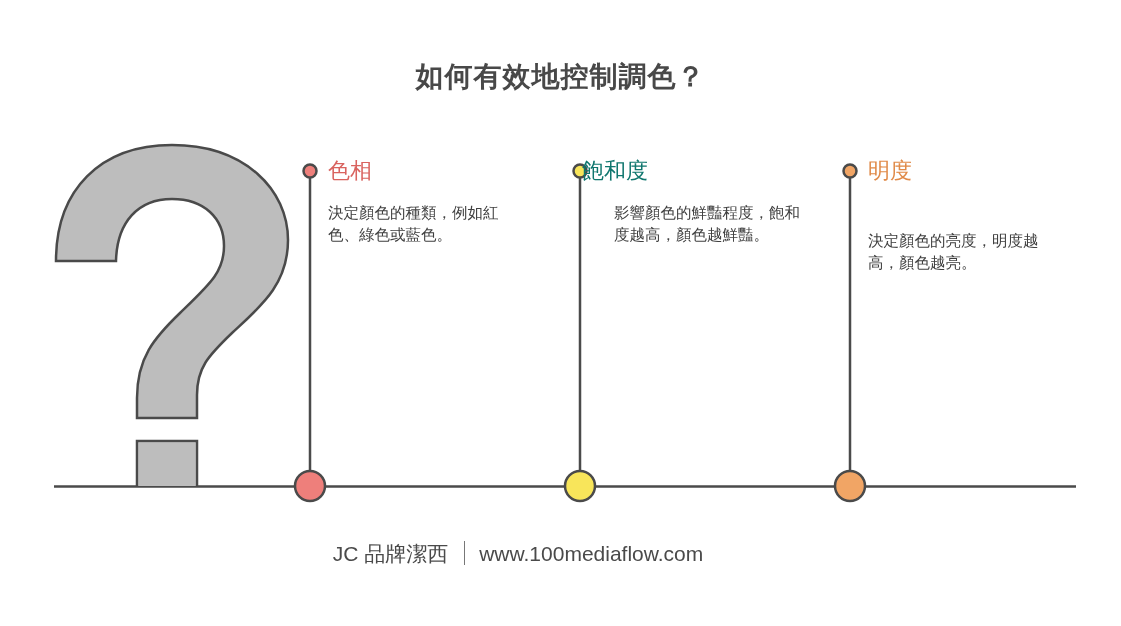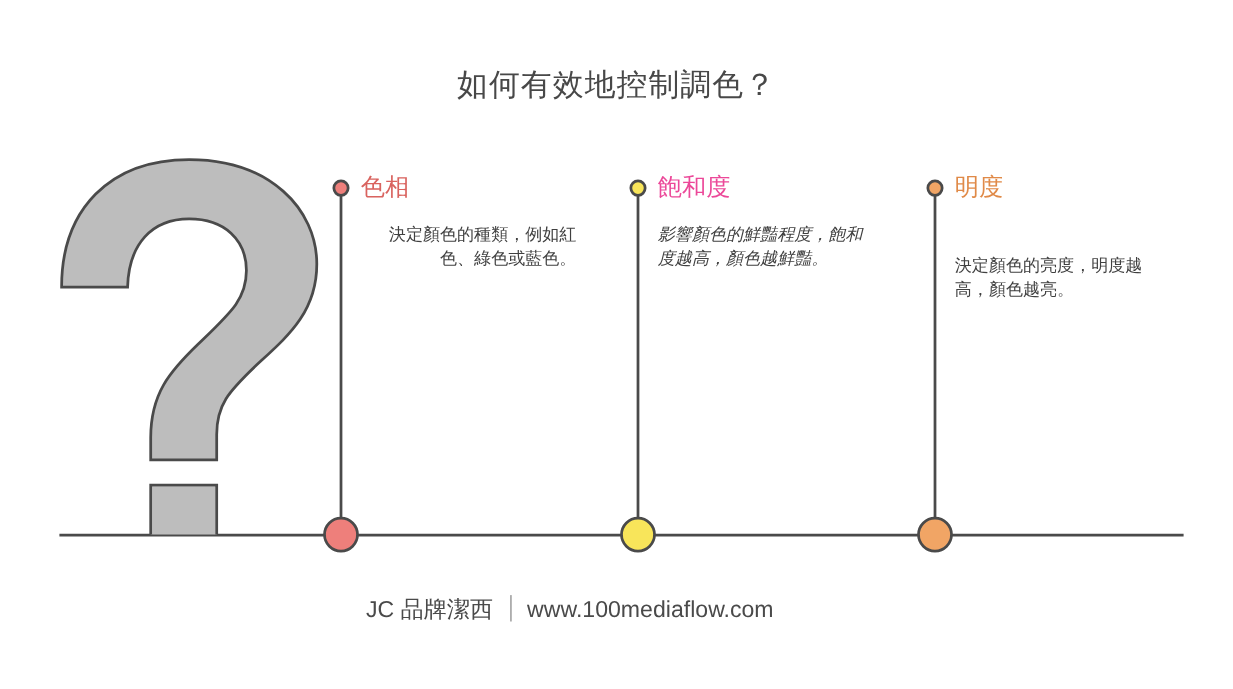--- a/index.html
+++ b/index.html
@@ -15,21 +15,21 @@
       font-family: "DejaVu Sans", "Liberation Sans", sans-serif;
       color: #3d3d3d;
     }
     .title {
       position: absolute;
       left: 0;
       width: 1121px;
       top: 58px;
       text-align: center;
       font-size: 28px;
-      font-weight: normal;
+      font-weight: bold;
       color: #484848;
       letter-spacing: 1px;
     }
     svg.graphic {
       position: absolute;
       left: 0;
       top: 0;
     }
     .item-title {
       position: absolute;
@@ -104,23 +104,23 @@
   </g>
 
   <g>
     <line x1="850" y1="178" x2="850" y2="472" stroke="#4a4a4a" stroke-width="2.5"></line>
     <circle cx="850" cy="171" r="6.5" fill="#f1a565" stroke="#4a4a4a" stroke-width="2.5"></circle>
     <circle cx="850" cy="486" r="15" fill="#f1a565" stroke="#4a4a4a" stroke-width="2.5"></circle>
   </g>
 </svg>
 
 <div class="item-title" style="left:328px; color:#d9635f;text-align:right;">色相</div>
-<div class="item-desc" style="left:328px; width:196px;text-align:right;">決定顏色的種類，例如紅色、綠色或藍色。</div>
+<div class="item-desc" style="left:328px; width:196px;">決定顏色的種類，例如紅色、綠色或藍色。</div>
 
-<div class="item-title" style="left:598px; color:#ec4899;">飽和度</div>
-<div class="item-desc" style="left:598px; width:196px;font-style:italic;">影響顏色的鮮豔程度，飽和度越高，顏色越鮮豔。</div>
+<div class="item-title" style="left:582px; color:#0f766e;">飽和度</div>
+<div class="item-desc" style="left:614px; width:196px;">影響顏色的鮮豔程度，飽和度越高，顏色越鮮豔。</div>
 
 <div class="item-title" style="left:868px; color:#e08a48;text-align:center;">明度</div>
 <div class="item-desc" style="left:868px; width:196px;margin-top:28px;">決定顏色的亮度，明度越高，顏色越亮。</div>
 
 <div class="footer">
   <span>JC 品牌潔西</span><span class="sep"></span><span>www.100mediaflow.com</span>
 </div>
 
 </body></html>

